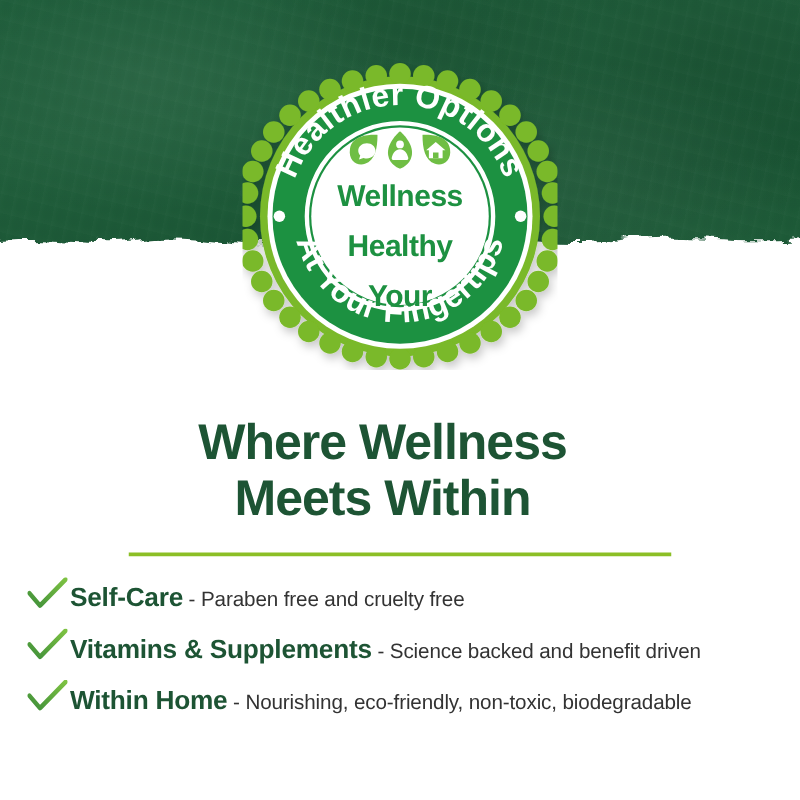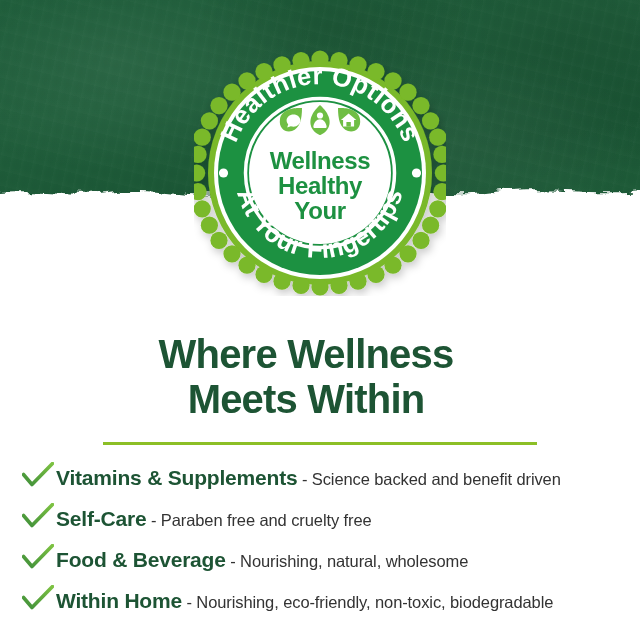--- a/index.html
+++ b/index.html
@@ -43,23 +43,24 @@
   .badge-wrap{
     position:absolute;left:194px;top:50px;width:252px;height:246px;
   }
   .badge-wrap svg{display:block;}
   .badge-text{
     font-family:"Liberation Sans", sans-serif;
     font-weight:bold;
     fill:#ffffff;
   }
   .badge-core-text{
-    position:absolute;left:0;top:0;width:252px;height:246px;
+    position:absolute;left:0;top:12px;width:252px;height:246px;
     display:flex;flex-direction:column;align-items:center;justify-content:center;
     pointer-events:none;
+    gap:15px;
   }
   .badge-core-text .ln{
     color:#1d9141;font-weight:bold;font-size:24px;line-height:25px;letter-spacing:-0.4px;
     text-align:center;
   }
   .badge-icons{
     position:absolute;left:0;top:52px;width:252px;height:36px;
     display:flex;align-items:center;justify-content:center;gap:1px;
   }
 
@@ -242,66 +243,50 @@
   </div>
 
   <div class="divider"></div>
 
   <div class="list">
 
     <div class="row">
       <span class="check">
         <svg width="32" height="26" viewBox="0 0 32 26" xmlns="http://www.w3.org/2000/svg">
           <defs>
+              <linearGradient id="cg2" x1="0" y1="1" x2="1" y2="0">
+            <stop offset="0%" stop-color="#3f8f3a"></stop>
+                <stop offset="100%" stop-color="#7dc242"></stop>
+          </linearGradient>
+            </defs>
+          <path d="M1.5 12.5 L10 22.5 L30.5 1.5" fill="none" stroke="url(#cg2)" stroke-width="3.6" stroke-linecap="round" stroke-linejoin="round"></path>
+        </svg>
+      </span>
+      <span class="row-text">
+        <span class="lbl">Self-Care</span><span class="desc"> - </span><span class="desc">Paraben free and cruelty free</span>
+      </span>
+    </div>
+
+    <div class="row">
+      <span class="check">
+        <svg width="32" height="26" viewBox="0 0 32 26" xmlns="http://www.w3.org/2000/svg">
+          <defs>
               <linearGradient id="cg1" x1="0" y1="1" x2="1" y2="0">
             <stop offset="0%" stop-color="#3f8f3a"></stop>
                 <stop offset="100%" stop-color="#7dc242"></stop>
           </linearGradient>
             </defs>
           <path d="M1.5 12.5 L10 22.5 L30.5 1.5" fill="none" stroke="url(#cg1)" stroke-width="3.6" stroke-linecap="round" stroke-linejoin="round"></path>
         </svg>
       </span>
       <span class="row-text">
         <span class="lbl">Vitamins &amp; Supplements</span><span class="desc"> - </span><span class="desc">Science backed and benefit driven</span>
       </span>
     </div>
 
-    <div class="row">
-      <span class="check">
-        <svg width="32" height="26" viewBox="0 0 32 26" xmlns="http://www.w3.org/2000/svg">
-          <defs>
-              <linearGradient id="cg2" x1="0" y1="1" x2="1" y2="0">
-            <stop offset="0%" stop-color="#3f8f3a"></stop>
-                <stop offset="100%" stop-color="#7dc242"></stop>
-          </linearGradient>
-            </defs>
-          <path d="M1.5 12.5 L10 22.5 L30.5 1.5" fill="none" stroke="url(#cg2)" stroke-width="3.6" stroke-linecap="round" stroke-linejoin="round"></path>
-        </svg>
-      </span>
-      <span class="row-text">
-        <span class="lbl">Self-Care</span><span class="desc"> - </span><span class="desc">Paraben free and cruelty free</span>
-      </span>
-    </div>
-
-    <div class="row">
-      <span class="check">
-        <svg width="32" height="26" viewBox="0 0 32 26" xmlns="http://www.w3.org/2000/svg">
-          <defs>
-              <linearGradient id="cg3" x1="0" y1="1" x2="1" y2="0">
-            <stop offset="0%" stop-color="#3f8f3a"></stop>
-                <stop offset="100%" stop-color="#7dc242"></stop>
-          </linearGradient>
-            </defs>
-          <path d="M1.5 12.5 L10 22.5 L30.5 1.5" fill="none" stroke="url(#cg3)" stroke-width="3.6" stroke-linecap="round" stroke-linejoin="round"></path>
-        </svg>
-      </span>
-      <span class="row-text">
-        <span class="lbl">Food &amp; Beverage</span><span class="desc"> - </span><span class="desc">Nourishing, natural, wholesome</span>
-      </span>
-    </div>
 
     <div class="row">
       <span class="check">
         <svg width="32" height="26" viewBox="0 0 32 26" xmlns="http://www.w3.org/2000/svg">
           <defs>
               <linearGradient id="cg4" x1="0" y1="1" x2="1" y2="0">
             <stop offset="0%" stop-color="#3f8f3a"></stop>
                 <stop offset="100%" stop-color="#7dc242"></stop>
           </linearGradient>
             </defs>

